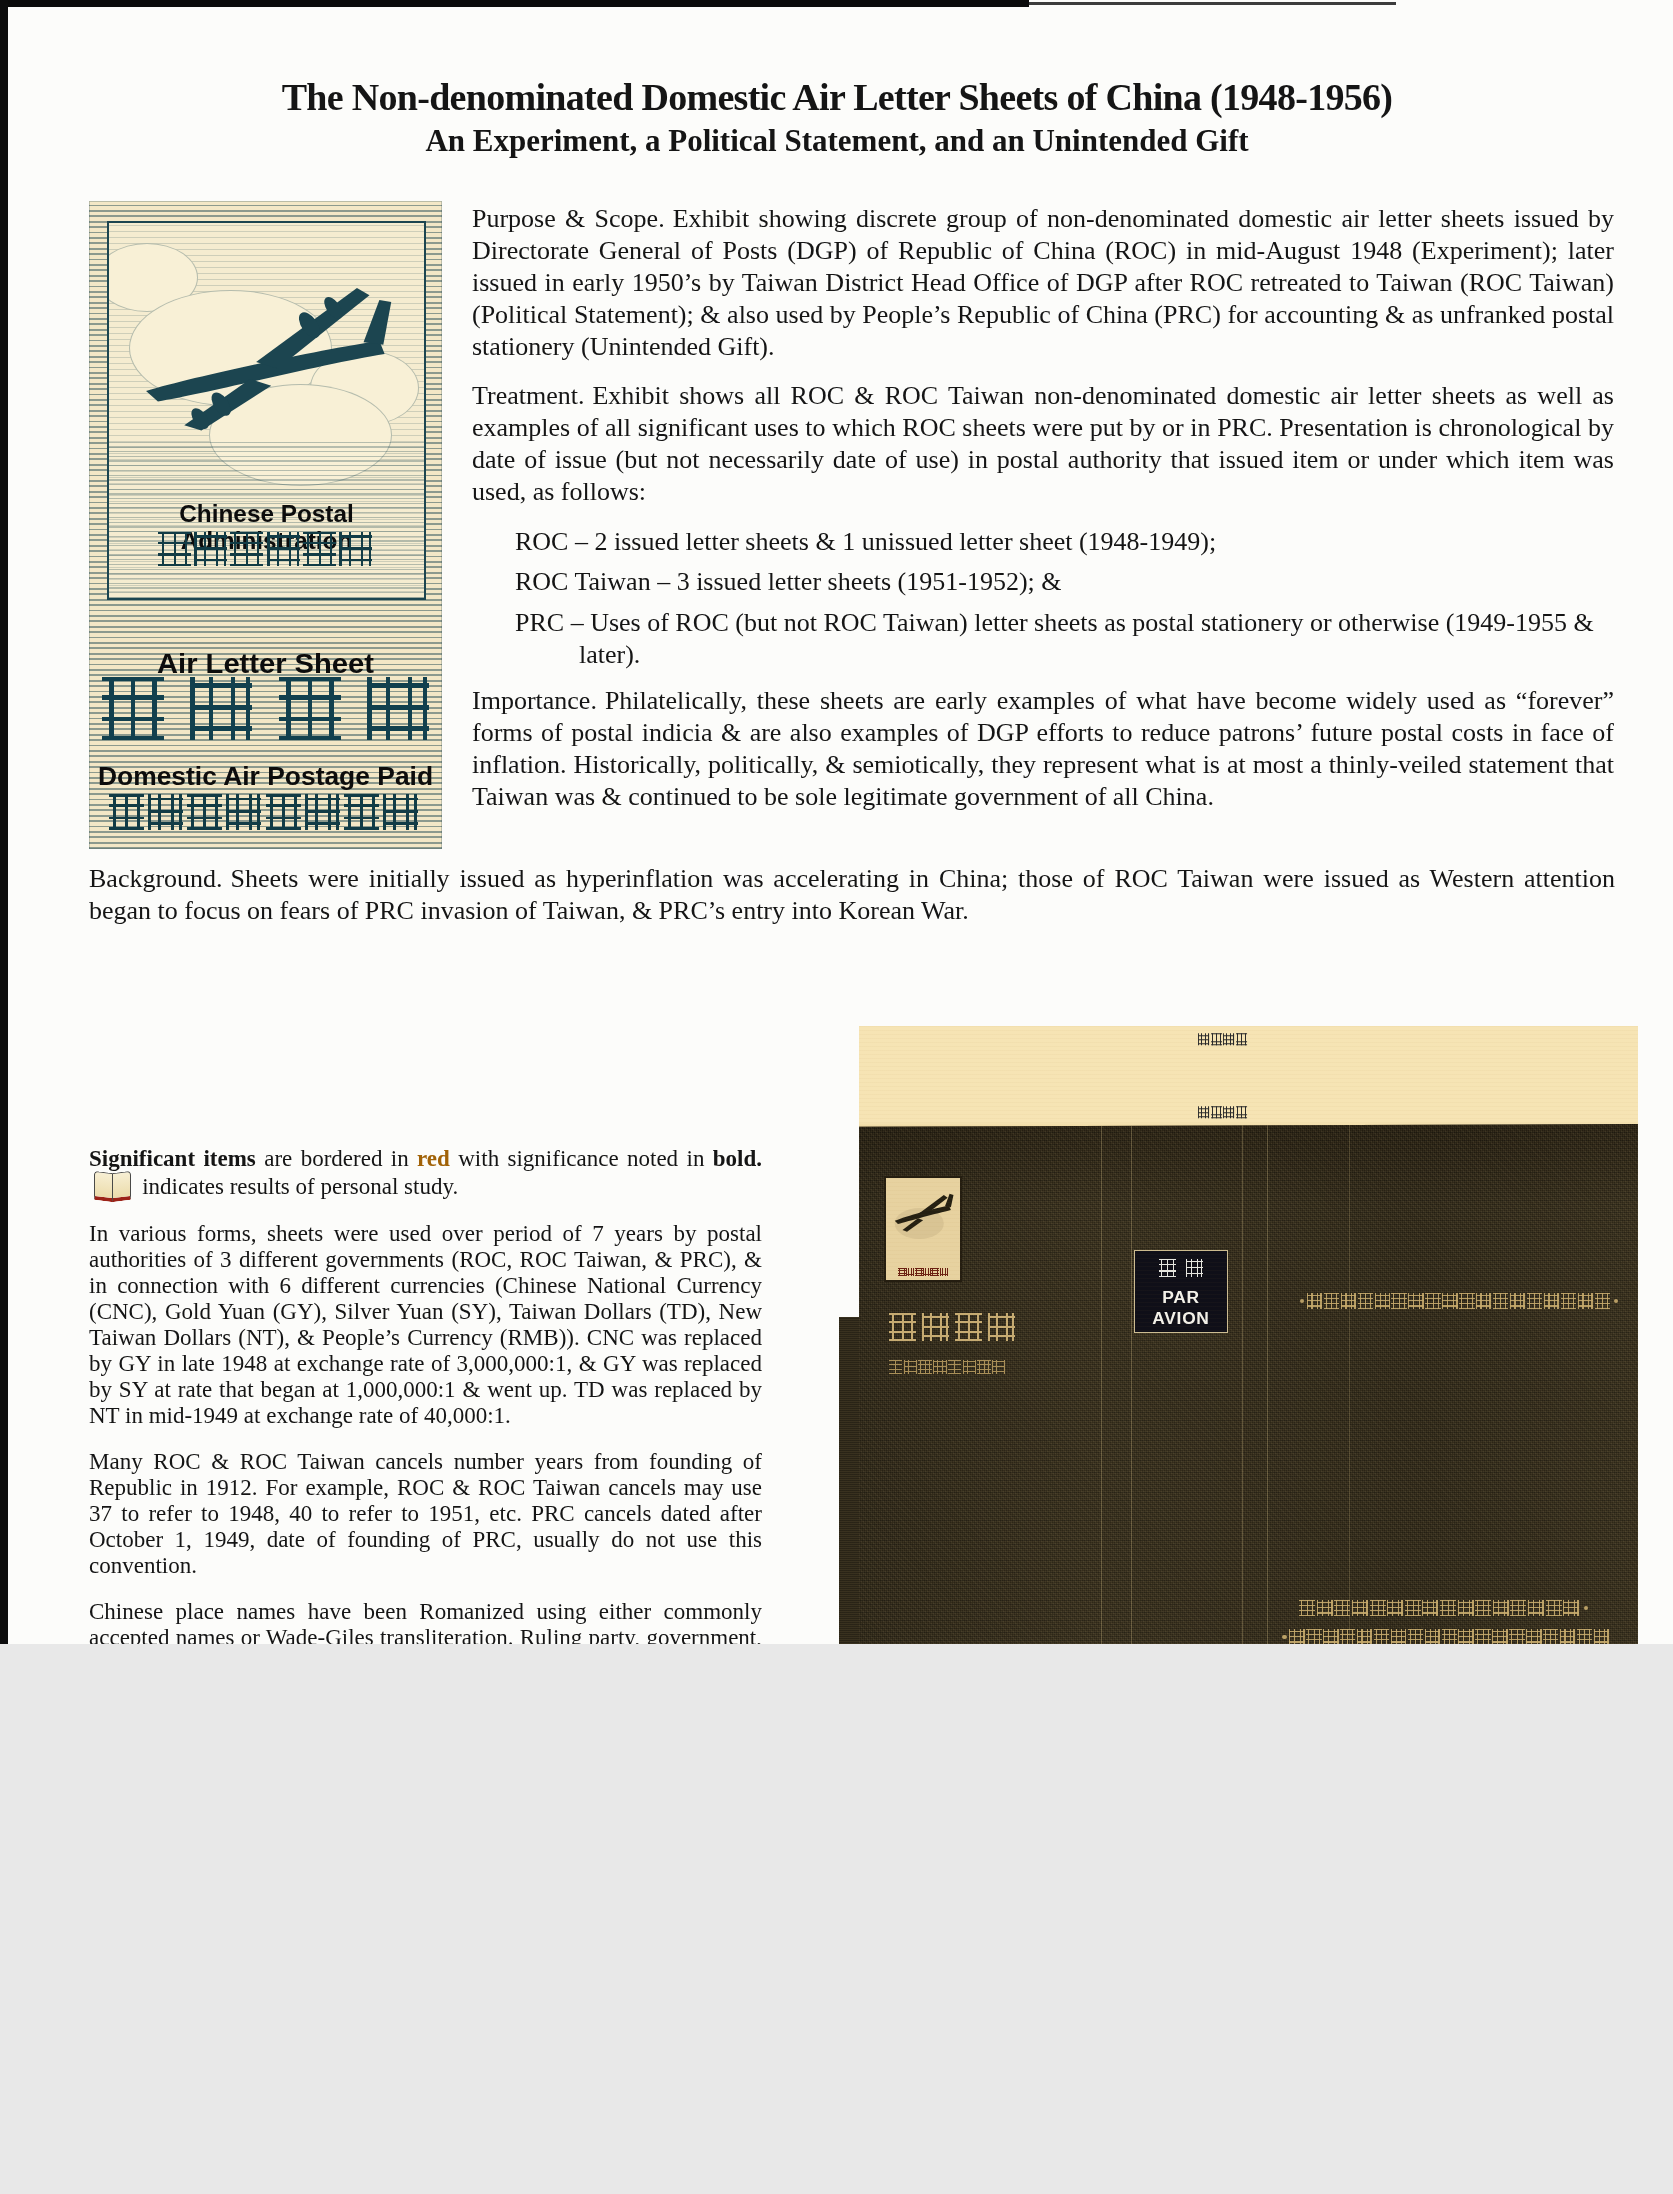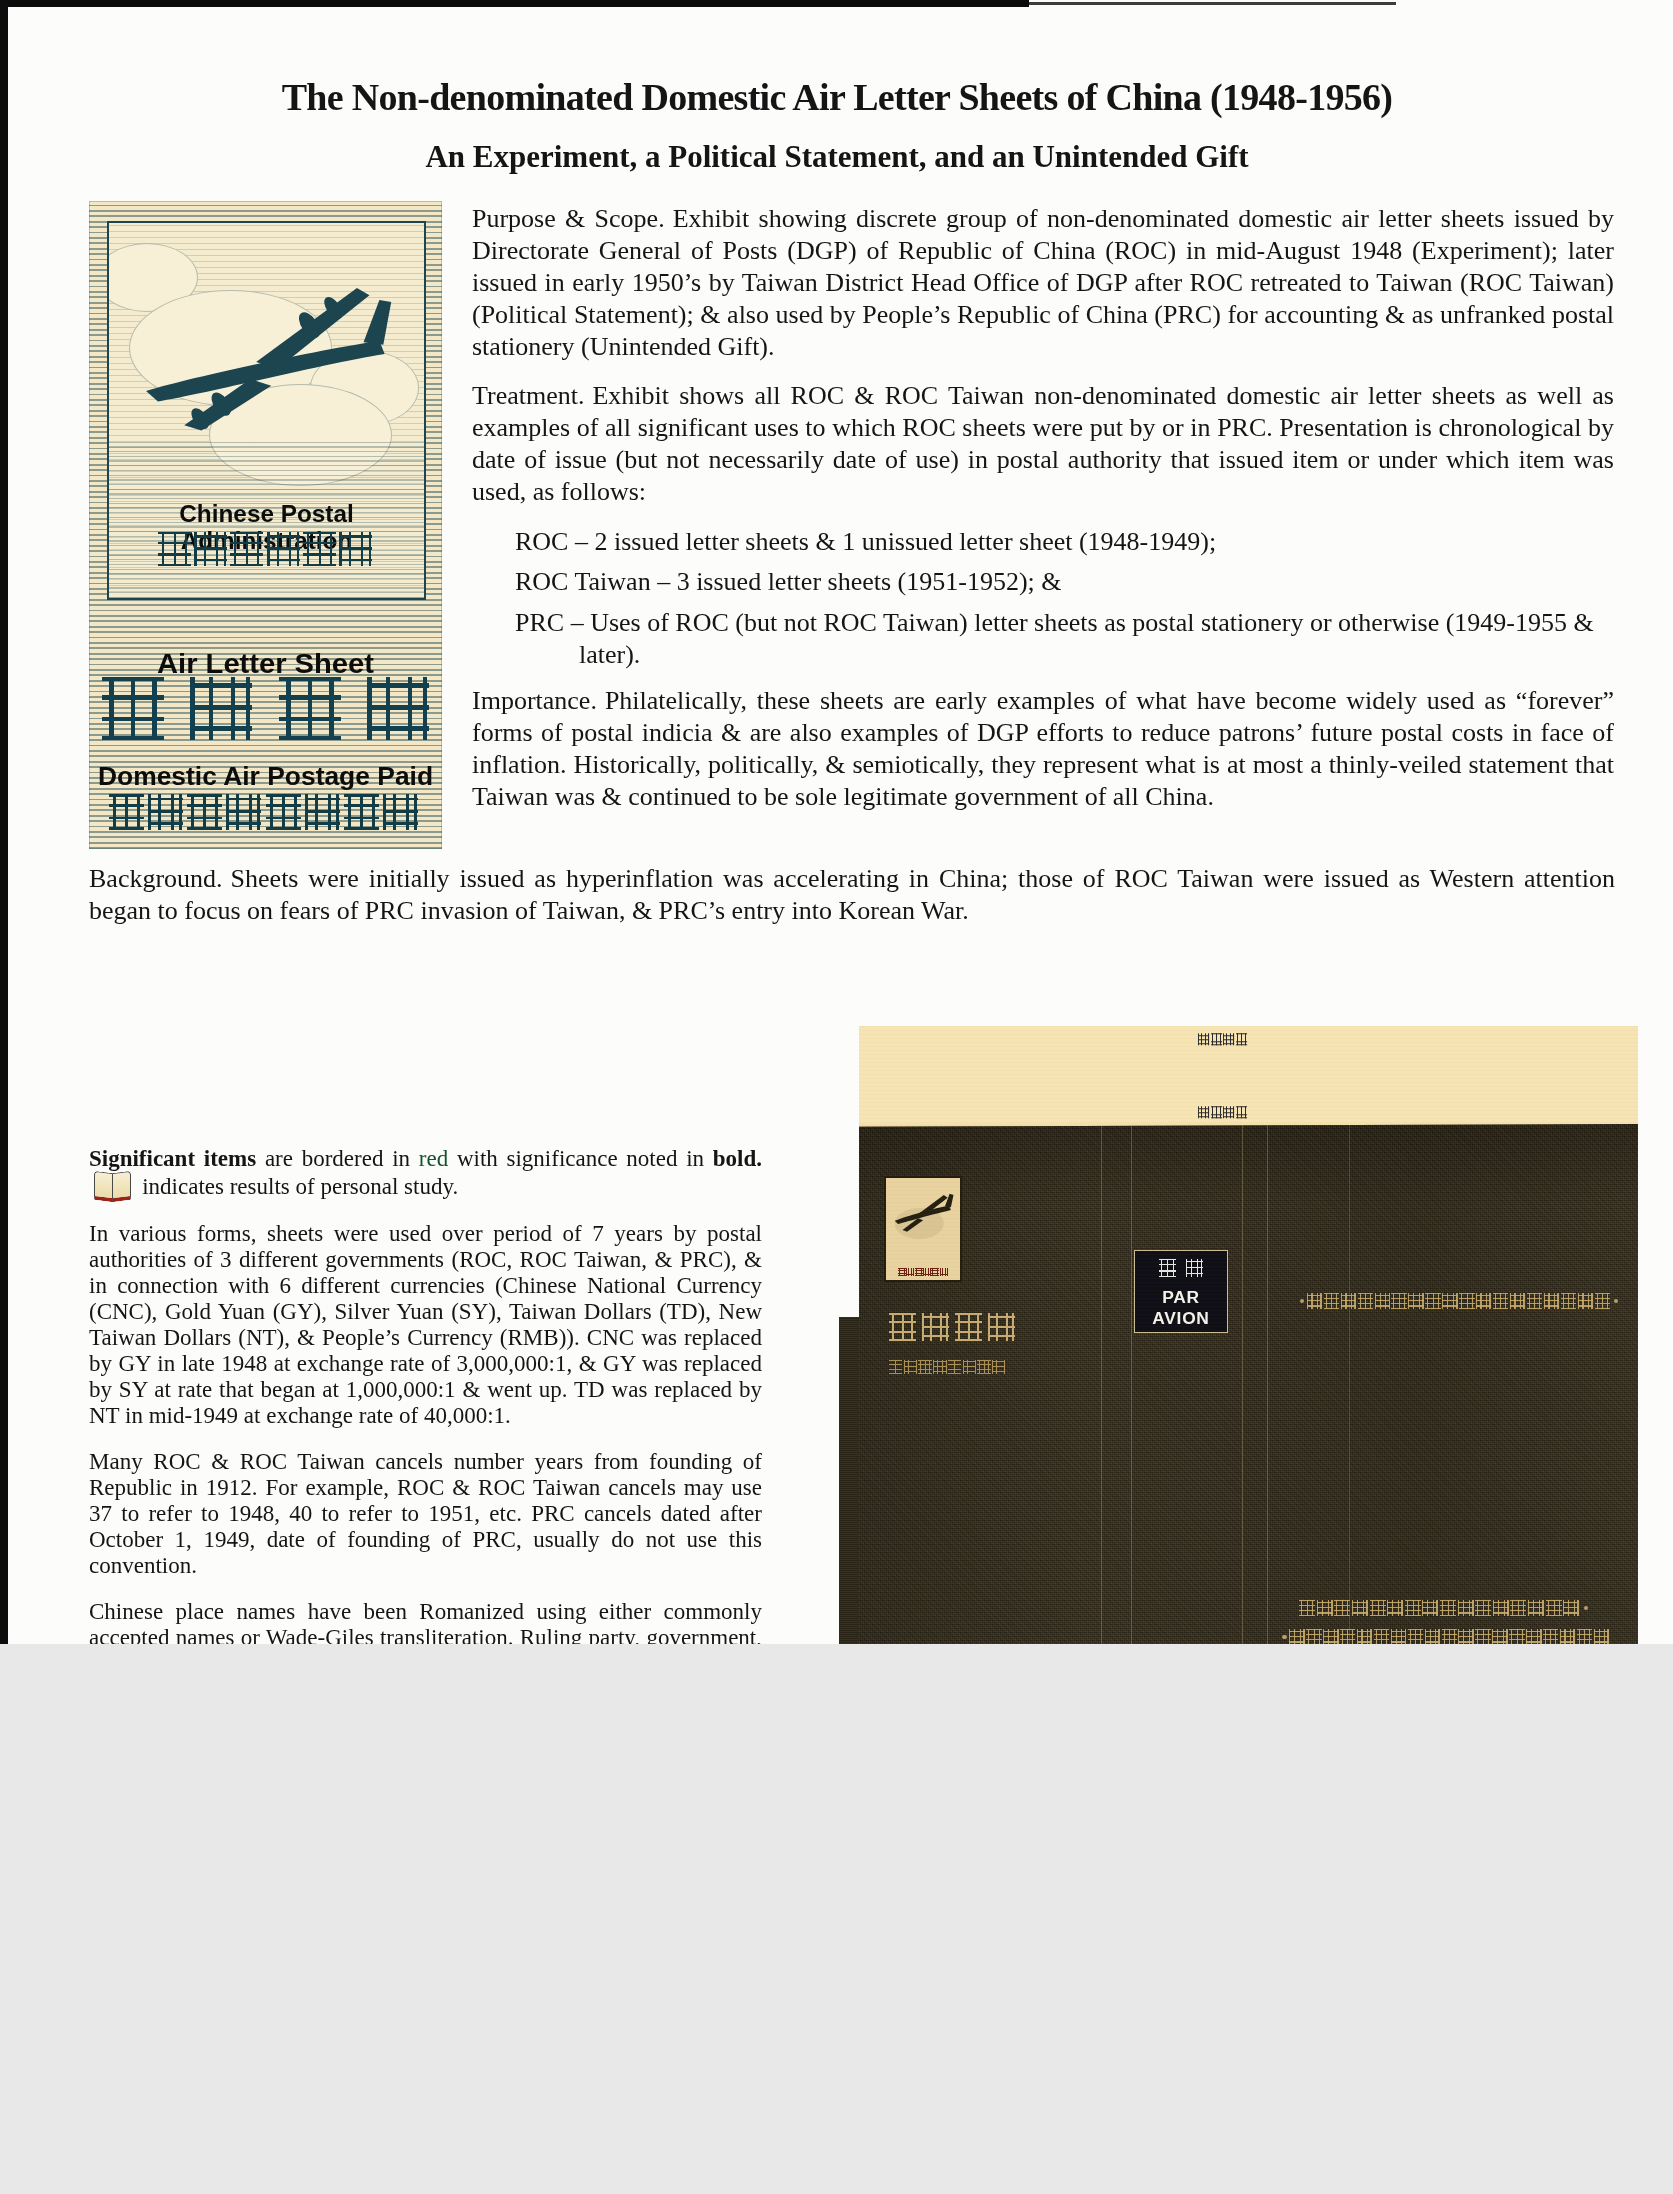--- a/index.html
+++ b/index.html
@@ -8,21 +8,21 @@
   .abs{position:absolute;}
 
   
   .top-bar{left:0;top:0;width:1029px;height:6.7px;background:#0b0b0b;}
   .top-line{left:1029px;top:2px;width:367px;height:2.7px;background:#3c3c3c;}
   .left-bar{left:0;top:0;width:8px;height:2194px;background:#0d0d0d;}
 
   
   .header{left:0;top:75px;width:1674px;text-align:center;}
   .title{font-size:38px;font-weight:bold;letter-spacing:-0.7px;}
-  .subtitle{font-size:31px;font-weight:bold;margin-top:20px;}
+  .subtitle{font-size:31px;font-weight:bold;margin-top:4px;}
 
   
   .stamp{left:89px;top:201px;width:353px;height:648px;background:#f3e7c6;
      background-image:
        repeating-linear-gradient(0deg, rgba(28,69,80,.48) 0 1.7px, rgba(28,69,80,0) 1.7px 5.4px),
        repeating-linear-gradient(90deg, rgba(243,231,198,.35) 0 4px, rgba(243,231,198,0) 4px 9.4px);
      box-shadow:0 0 0 0.7px rgba(28,69,80,.35) inset;}
   .vignette{left:18px;top:20px;width:315px;height:375px;background:#f5ecd0;
      border:2.7px solid #1c4550;
      background-image:repeating-linear-gradient(0deg, rgba(28,69,80,.18) 0 1.3px, rgba(28,69,80,0) 1.3px 6px);
@@ -70,21 +70,21 @@
   .lead{font-weight:normal;margin-right:8px;}
   .intro ul{list-style:none;margin:1.3px 0 13.4px 0;padding:0;}
   .intro li{padding-left:107px;text-indent:-64px;margin-bottom:8.7px;text-align:left;}
 
   
   .background{left:89px;top:863px;width:1526px;font-size:26px;line-height:32px;text-align:justify;}
 
   
   .notes{left:89px;top:1146px;width:673px;font-size:23px;line-height:26px;text-align:justify;}
   .notes p{margin:0 0 20px 0;}
-  .red{color:#14532d;font-weight:normal;}
+  .red{color:#a16207;font-weight:bold;}
   .b{font-weight:bold;}
   .book-icon{display:inline-flex;vertical-align:-6.7px;margin:0 5.4px;}
   .book-page{width:16.7px;height:24px;background:linear-gradient(#f7efd4,#ecdcab);
      border:1.3px solid #4a4a48;border-bottom:4px solid #9c2318;}
   .book-page.pl{transform:skewY(7deg);border-radius:4px 1.3px 0 1.3px;}
   .book-page.pr{transform:skewY(-7deg);border-radius:1.3px 4px 1.3px 0;margin-left:-0.7px;}
 
   
   .sheet{left:859px;top:1026px;width:779px;height:1073px;
      background:linear-gradient(180deg,#f6e4b4 0 9%, #f0dba6 9.3% 100%);

